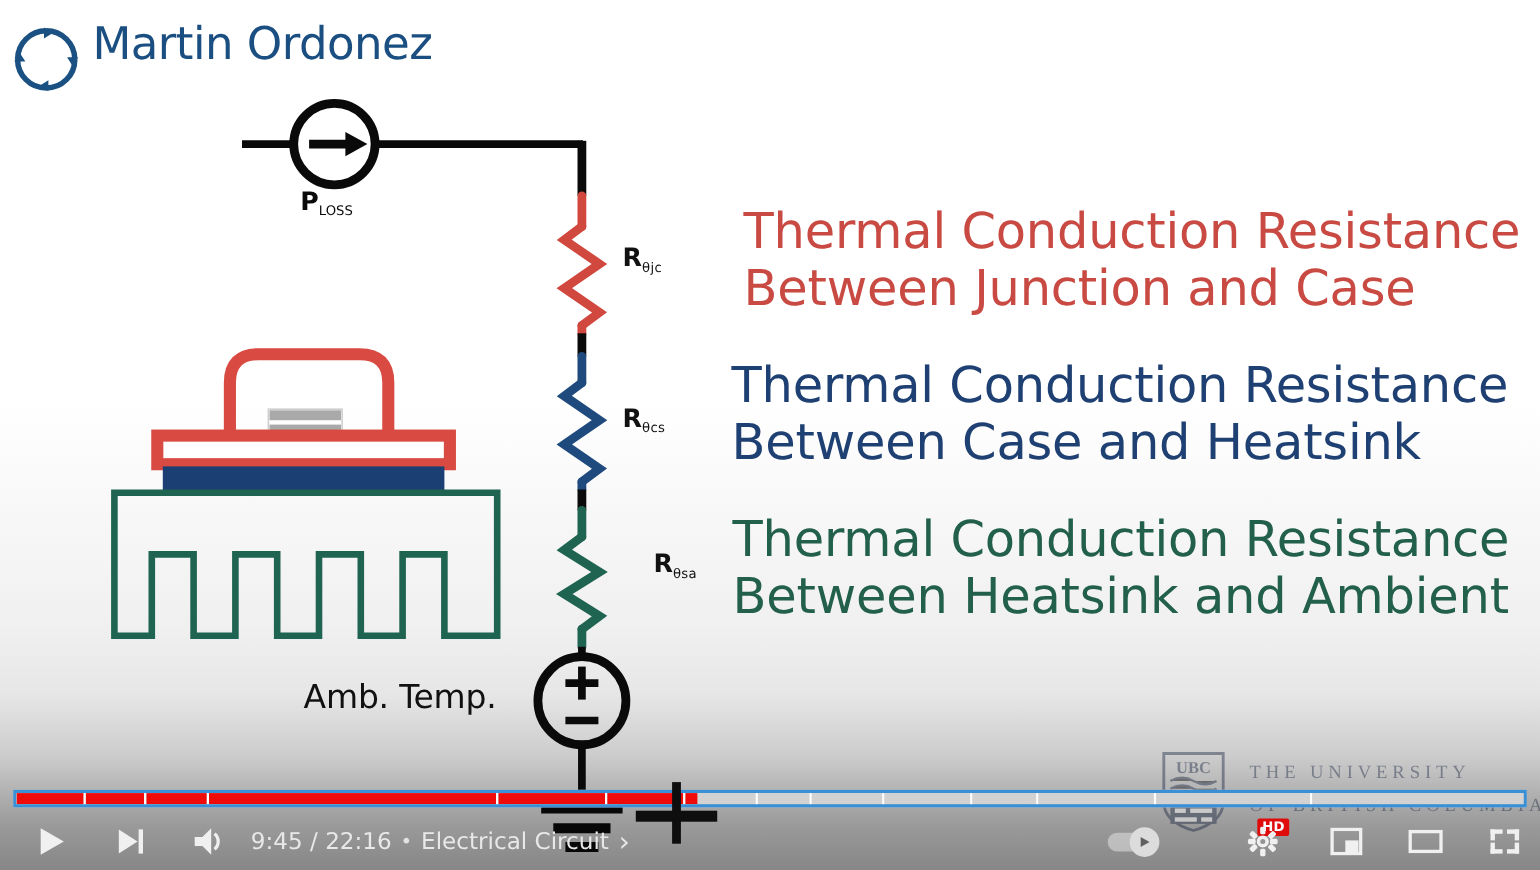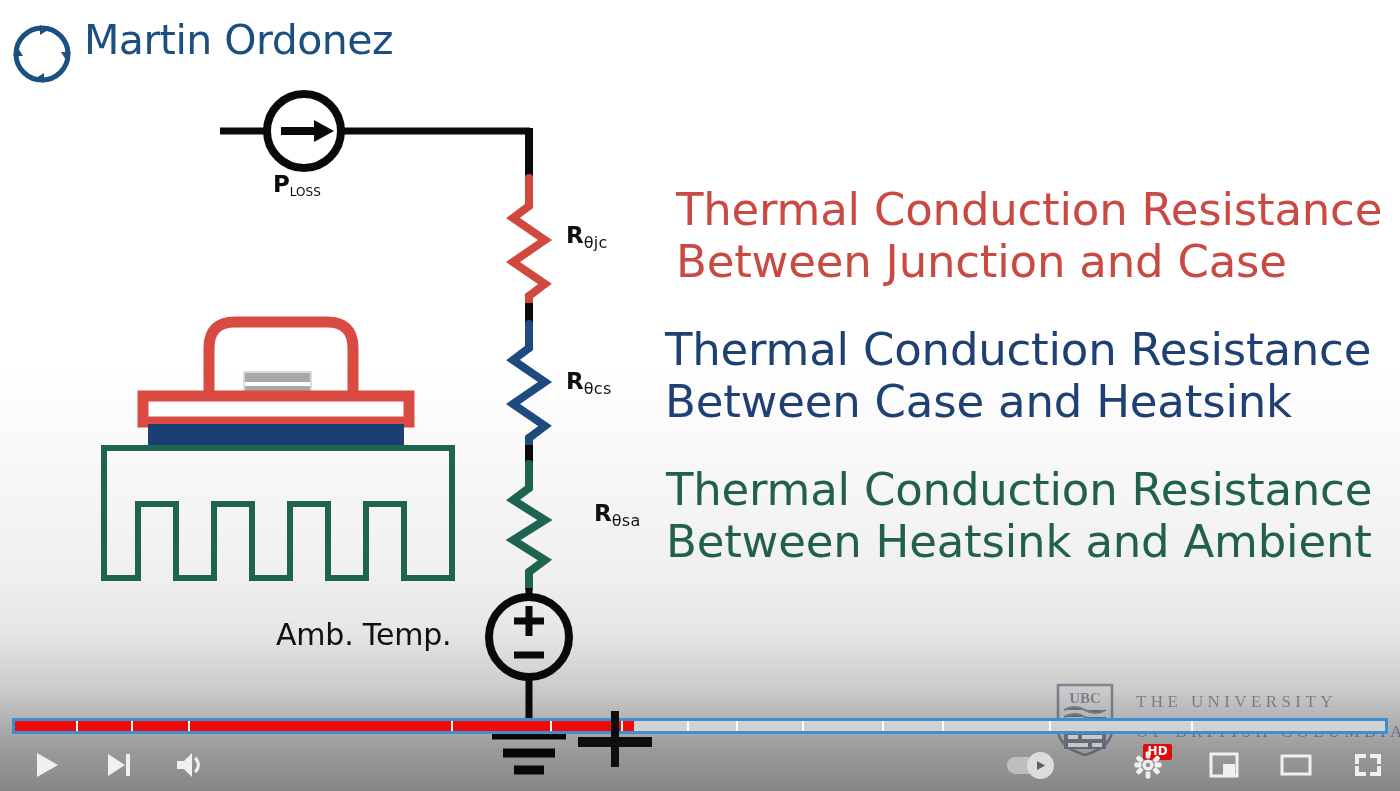--- a/index.html
+++ b/index.html
@@ -54,21 +54,21 @@
   #cap-2 { left: 666px; top: 464px; color: #22604b; }
 
   
   .res-label {
     position: absolute;
     font-family: "DejaVu Sans", sans-serif;
     color: #111; font-weight: bold; font-size: 23px;
     white-space: nowrap;
   }
   .res-label sub {
-    font-weight: normal; font-size: 16px;
+    font-weight: normal; font-size: 12px;
     vertical-align: baseline; position: relative; top: 5px;
     letter-spacing: 0.3px;
   }
   #lbl-rjc { left: 566px; top: 222px; }
   #lbl-rcs { left: 566px; top: 368px; }
   #lbl-rsa { left: 594px; top: 500px; }
 
   #lbl-ploss {
     position: absolute; left: 273px; top: 171px;
     font-family: "DejaVu Sans", sans-serif;
@@ -409,20 +409,28 @@
       </div>
 
       <div class="ctl" id="btn-vol">
         <svg width="32" height="30" viewBox="0 0 32 30">
           <polygon points="3,11 10,11 18,3 18,27 10,19 3,19" fill="#f0f0f0"></polygon>
           <path d="M 21 8 a 9 9 0 0 1 0 14" fill="none" stroke="#f0f0f0" stroke-width="3"></path>
           <path d="M 24 4 a 14 14 0 0 1 0 22" fill="none" stroke="#f0f0f0" stroke-width="0"></path>
         </svg>
       </div>
 
+      <div id="time-chap">
+        <span>9:45</span>
+        <span>&nbsp;/&nbsp;</span>
+        <span>22:16</span>
+        <span class="dot">•</span>
+        <span id="chap-name">Electrical Circuit</span>
+        <span id="chap-arrow">›</span>
+      </div>
 
       <div class="ctl" id="btn-autoplay">
         <div class="toggle-track">
           <div class="toggle-knob">
             <svg width="13" height="13" viewBox="0 0 13 13">
               <polygon points="3,2 11,6.5 3,11" fill="#606060"></polygon>
             </svg>
           </div>
         </div>
       </div>

